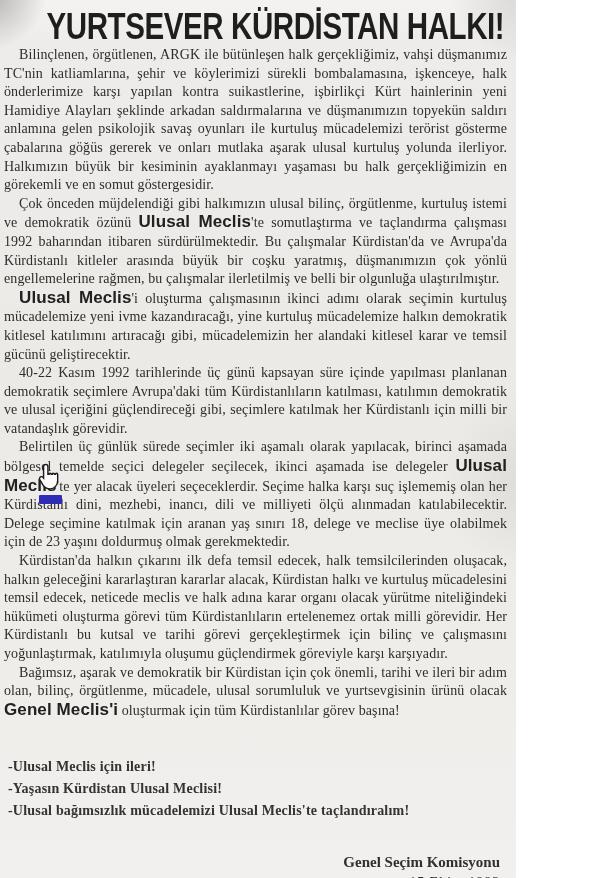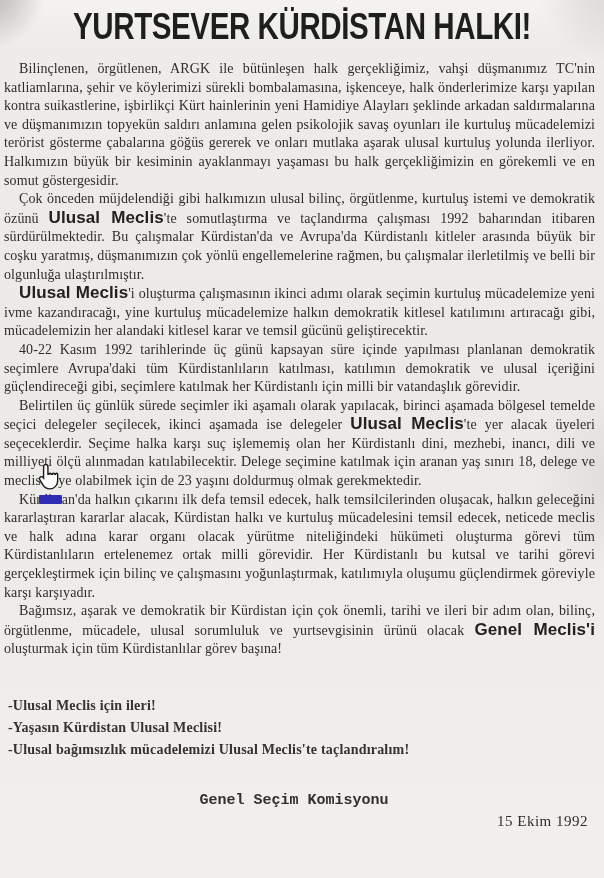--- a/index.html
+++ b/index.html
@@ -1,18 +1,18 @@
 <!DOCTYPE html>
 <html><head>
 <meta charset="utf-8">
 <style>
   html,body{margin:0;padding:0;background:#ffffff;}
   .page{
     position:relative;
-    width:604px;height:878px;
+    width:516px;height:878px;
     margin:0;
     overflow:hidden;
     background:
       radial-gradient(circle at -2% -1%, rgba(110,108,104,0.50) 0px, rgba(110,108,104,0) 58px),
       radial-gradient(circle at 102% -2%, rgba(140,138,134,0.30) 0px, rgba(140,138,134,0) 80px),
       radial-gradient(circle at 103% 55%, rgba(150,148,144,0.18) 0px, rgba(150,148,144,0) 90px),
       linear-gradient(180deg,#f4f3f1 0%,#edecea 5%,#eceae7 45%,#eeedea 75%,#f1f0ee 100%);
     font-family:"Liberation Serif", serif;
     color:#2d2c29;
   }
@@ -23,21 +23,20 @@
     font-weight:bold;
     font-size:36px;
     line-height:38px;
     letter-spacing:-0.5px;
     color:#1e1e1c;
     transform:scaleX(0.82);
     transform-origin:50% 50%;
     white-space:nowrap;
   }
   .body-text{
-    margin-top:14px;
     padding:0 9px 0 4px;
   }
   .para{
     margin:0;
     text-align:justify;
     text-indent:15px;
     font-size:14px;
     line-height:18.6px;
     letter-spacing:0.1px;
     color:#2e2d2a;
@@ -58,26 +57,25 @@
     line-height:22px;
     color:#34332f;
     letter-spacing:0.2px;
   }
   .signature{
     margin-top:30px;
     text-align:right;
     padding-right:16px;
   }
   .sig-org{
-    font-family:Liberation Mono, monospace;
+    font-family:Liberation Serif, serif;
     font-weight:bold;
     font-size:15px;
     line-height:20px;
     color:#31302d;
-    text-align:center;
   }
   .sig-date{
     font-size:15px;
     line-height:20px;
     color:#2e2d2a;
     letter-spacing:0.5px;
   }
   
   .cursor-wrap{
     position:absolute;

